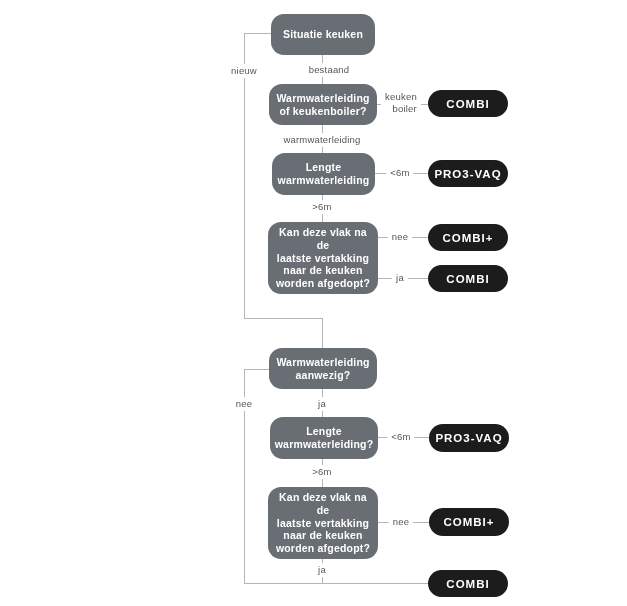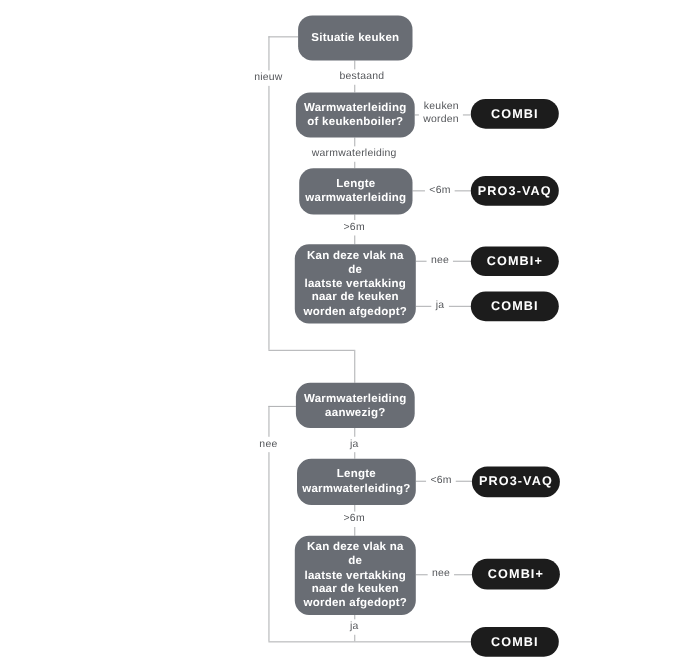--- a/index.html
+++ b/index.html
@@ -105,21 +105,21 @@
   <div class="pill" style="left:428px; top:160px; width:80px; height:27px;">PRO3-VAQ</div>
   <div class="pill" style="left:428px; top:224px; width:80px; height:27px;">COMBI+</div>
   <div class="pill" style="left:428px; top:265px; width:80px; height:27px;">COMBI</div>
   <div class="pill" style="left:429px; top:424px; width:80px; height:28px;">PRO3-VAQ</div>
   <div class="pill" style="left:429px; top:508px; width:80px; height:28px;">COMBI+</div>
   <div class="pill" style="left:428px; top:570px; width:80px; height:27px;">COMBI</div>
 
   <div class="elabel" style="left:244px; top:71px;">nieuw</div>
   <div class="elabel" style="left:329px; top:70px;">bestaand</div>
   <div class="elabel" style="left:401px; top:103px;">keuken
-worden</div>
+boiler</div>
   <div class="elabel" style="left:322px; top:140px;">warmwaterleiding</div>
   <div class="elabel" style="left:400px; top:173px;">&lt;6m</div>
   <div class="elabel" style="left:322px; top:207px;">&gt;6m</div>
   <div class="elabel" style="left:400px; top:237px;">nee</div>
   <div class="elabel" style="left:400px; top:278px;">ja</div>
   <div class="elabel" style="left:244px; top:404px;">nee</div>
   <div class="elabel" style="left:322px; top:404px;">ja</div>
   <div class="elabel" style="left:401px; top:437px;">&lt;6m</div>
   <div class="elabel" style="left:322px; top:472px;">&gt;6m</div>
   <div class="elabel" style="left:401px; top:522px;">nee</div>

